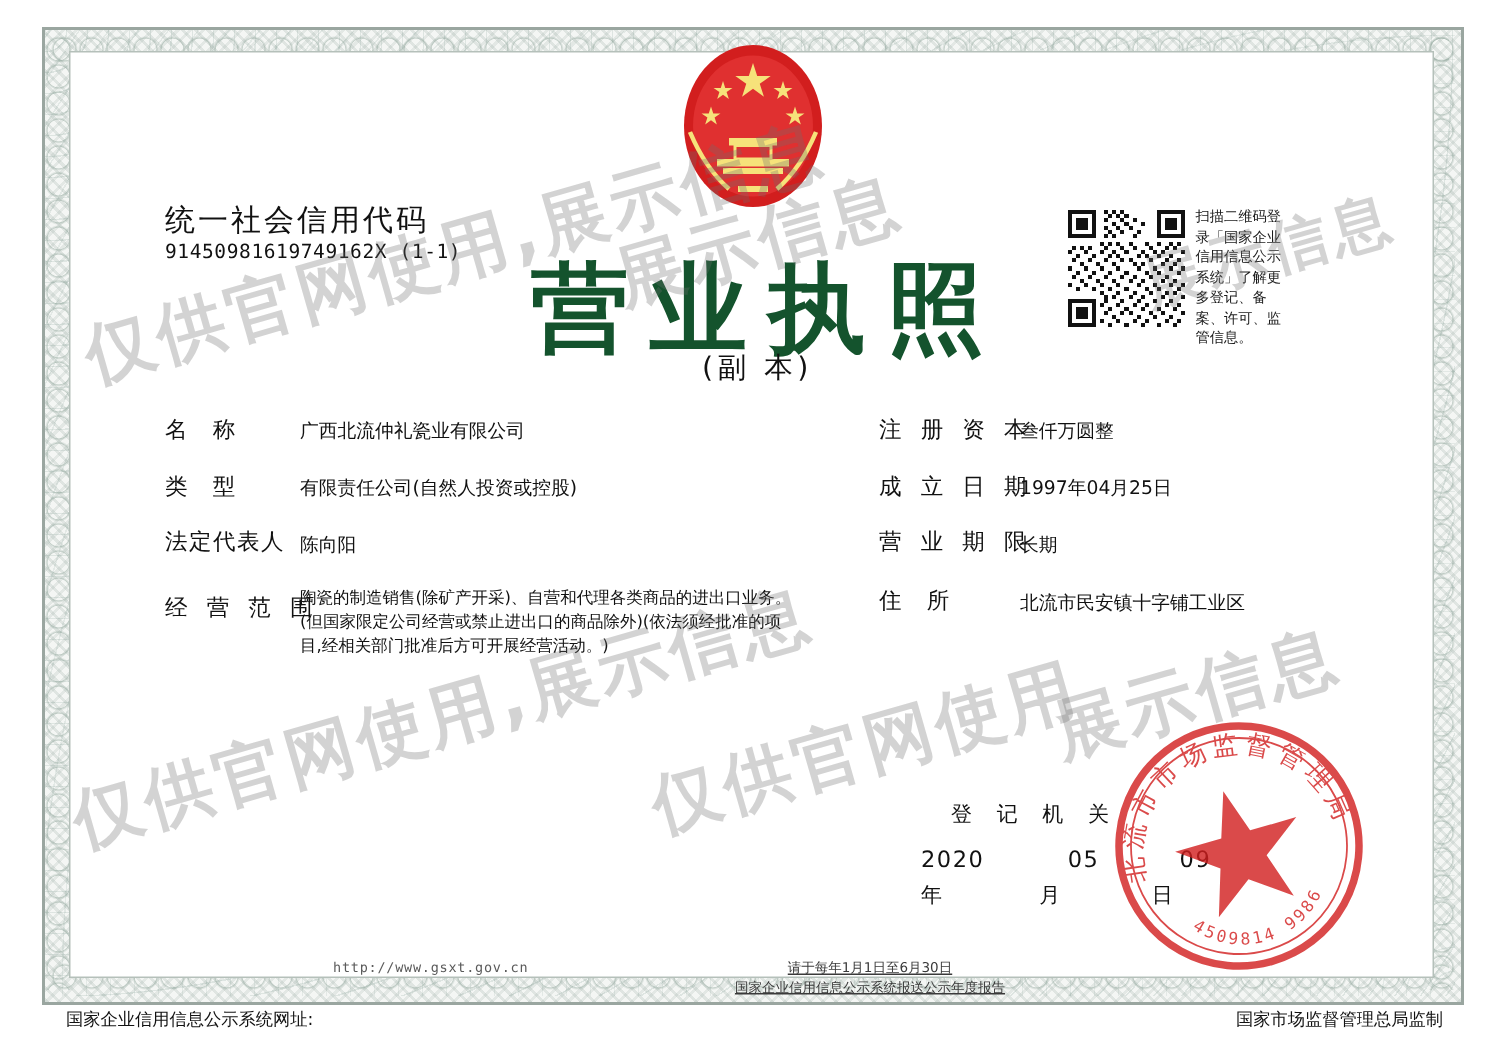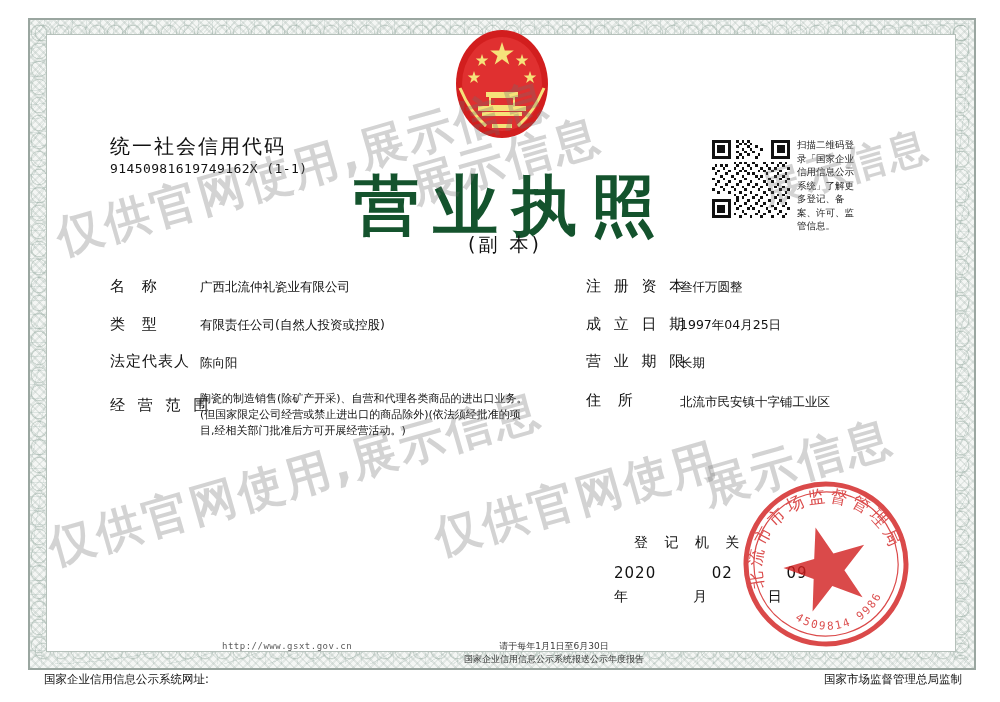--- a/index.html
+++ b/index.html
@@ -190,26 +190,27 @@
   .footer-url {
     position: absolute;
     left: 222px; top: 641px;
     font-size: 9px;
     color: #5b5b5b;
     letter-spacing: .5px;
     font-family: "DejaVu Sans Mono", "Liberation Mono", monospace;
   }
   .footer-center {
     position: absolute;
-    left: 404px; top: 640px;
+    left: 430px; top: 640px;
     width: 300px;
     text-align: center;
     font-size: 9px;
     line-height: 13px;
     color: #3a3a3a;
+    text-decoration: underline;
   }
   .footer-left {
     position: absolute;
     left: 44px; top: 672px;
     font-size: 11.5px;
     color: #111;
   }
   .footer-right {
     position: absolute;
     right: 38px; top: 672px;
@@ -485,21 +486,21 @@
   <div class="field-label" style="left:586px; top:352px; letter-spacing:4px;">营 业 期 限</div>
   <div class="field-value" style="left:680px; top:355px;">长期</div>
 
   <div class="field-label" style="left:586px; top:391px;">住    所</div>
   <div class="field-value" style="left:680px; top:394px;">北流市民安镇十字铺工业区</div>
 
   <div class="registry-label">登 记 机 关</div>
   <div class="date-line">
     <span>2020</span>
     <span style="width:44px;"></span>
-    <span>02</span>
+    <span>05</span>
     <span style="width:42px;"></span>
     <span>09</span>
   </div>
   <div class="date-units">
     <span>年</span>
     <span style="display:inline-block;width:56px;"></span>
     <span>月</span>
     <span style="display:inline-block;width:52px;"></span>
     <span>日</span>
   </div>

